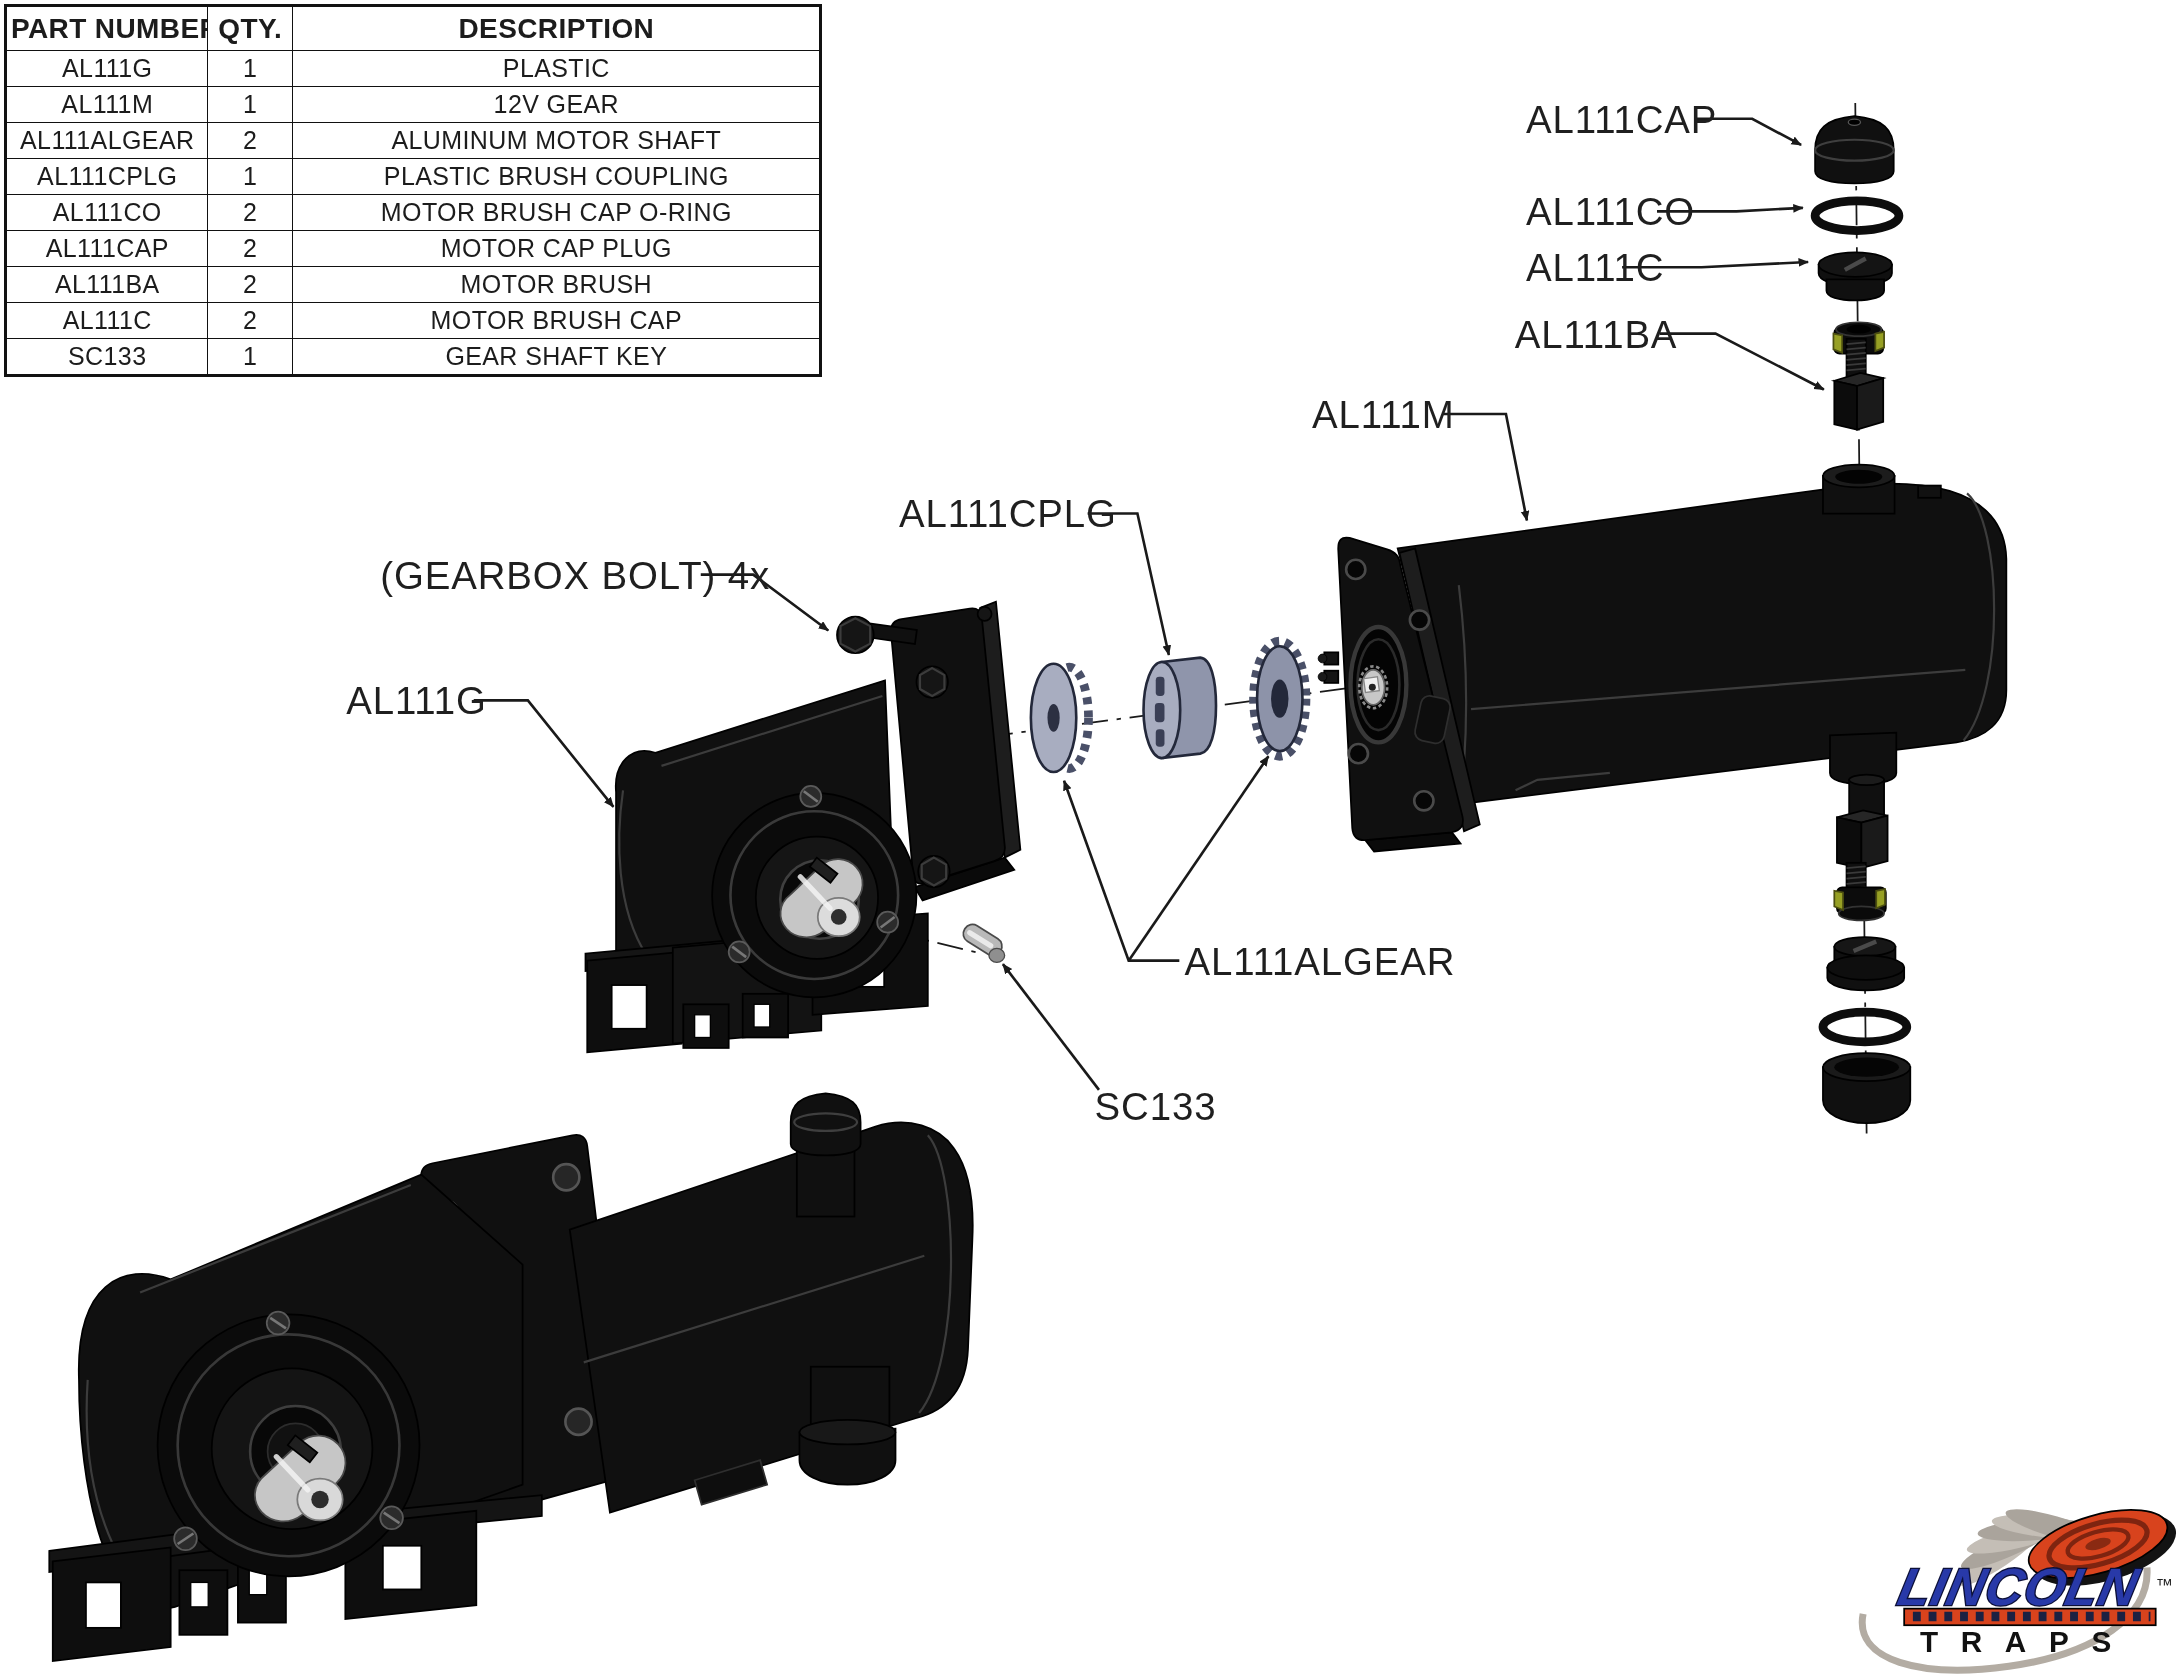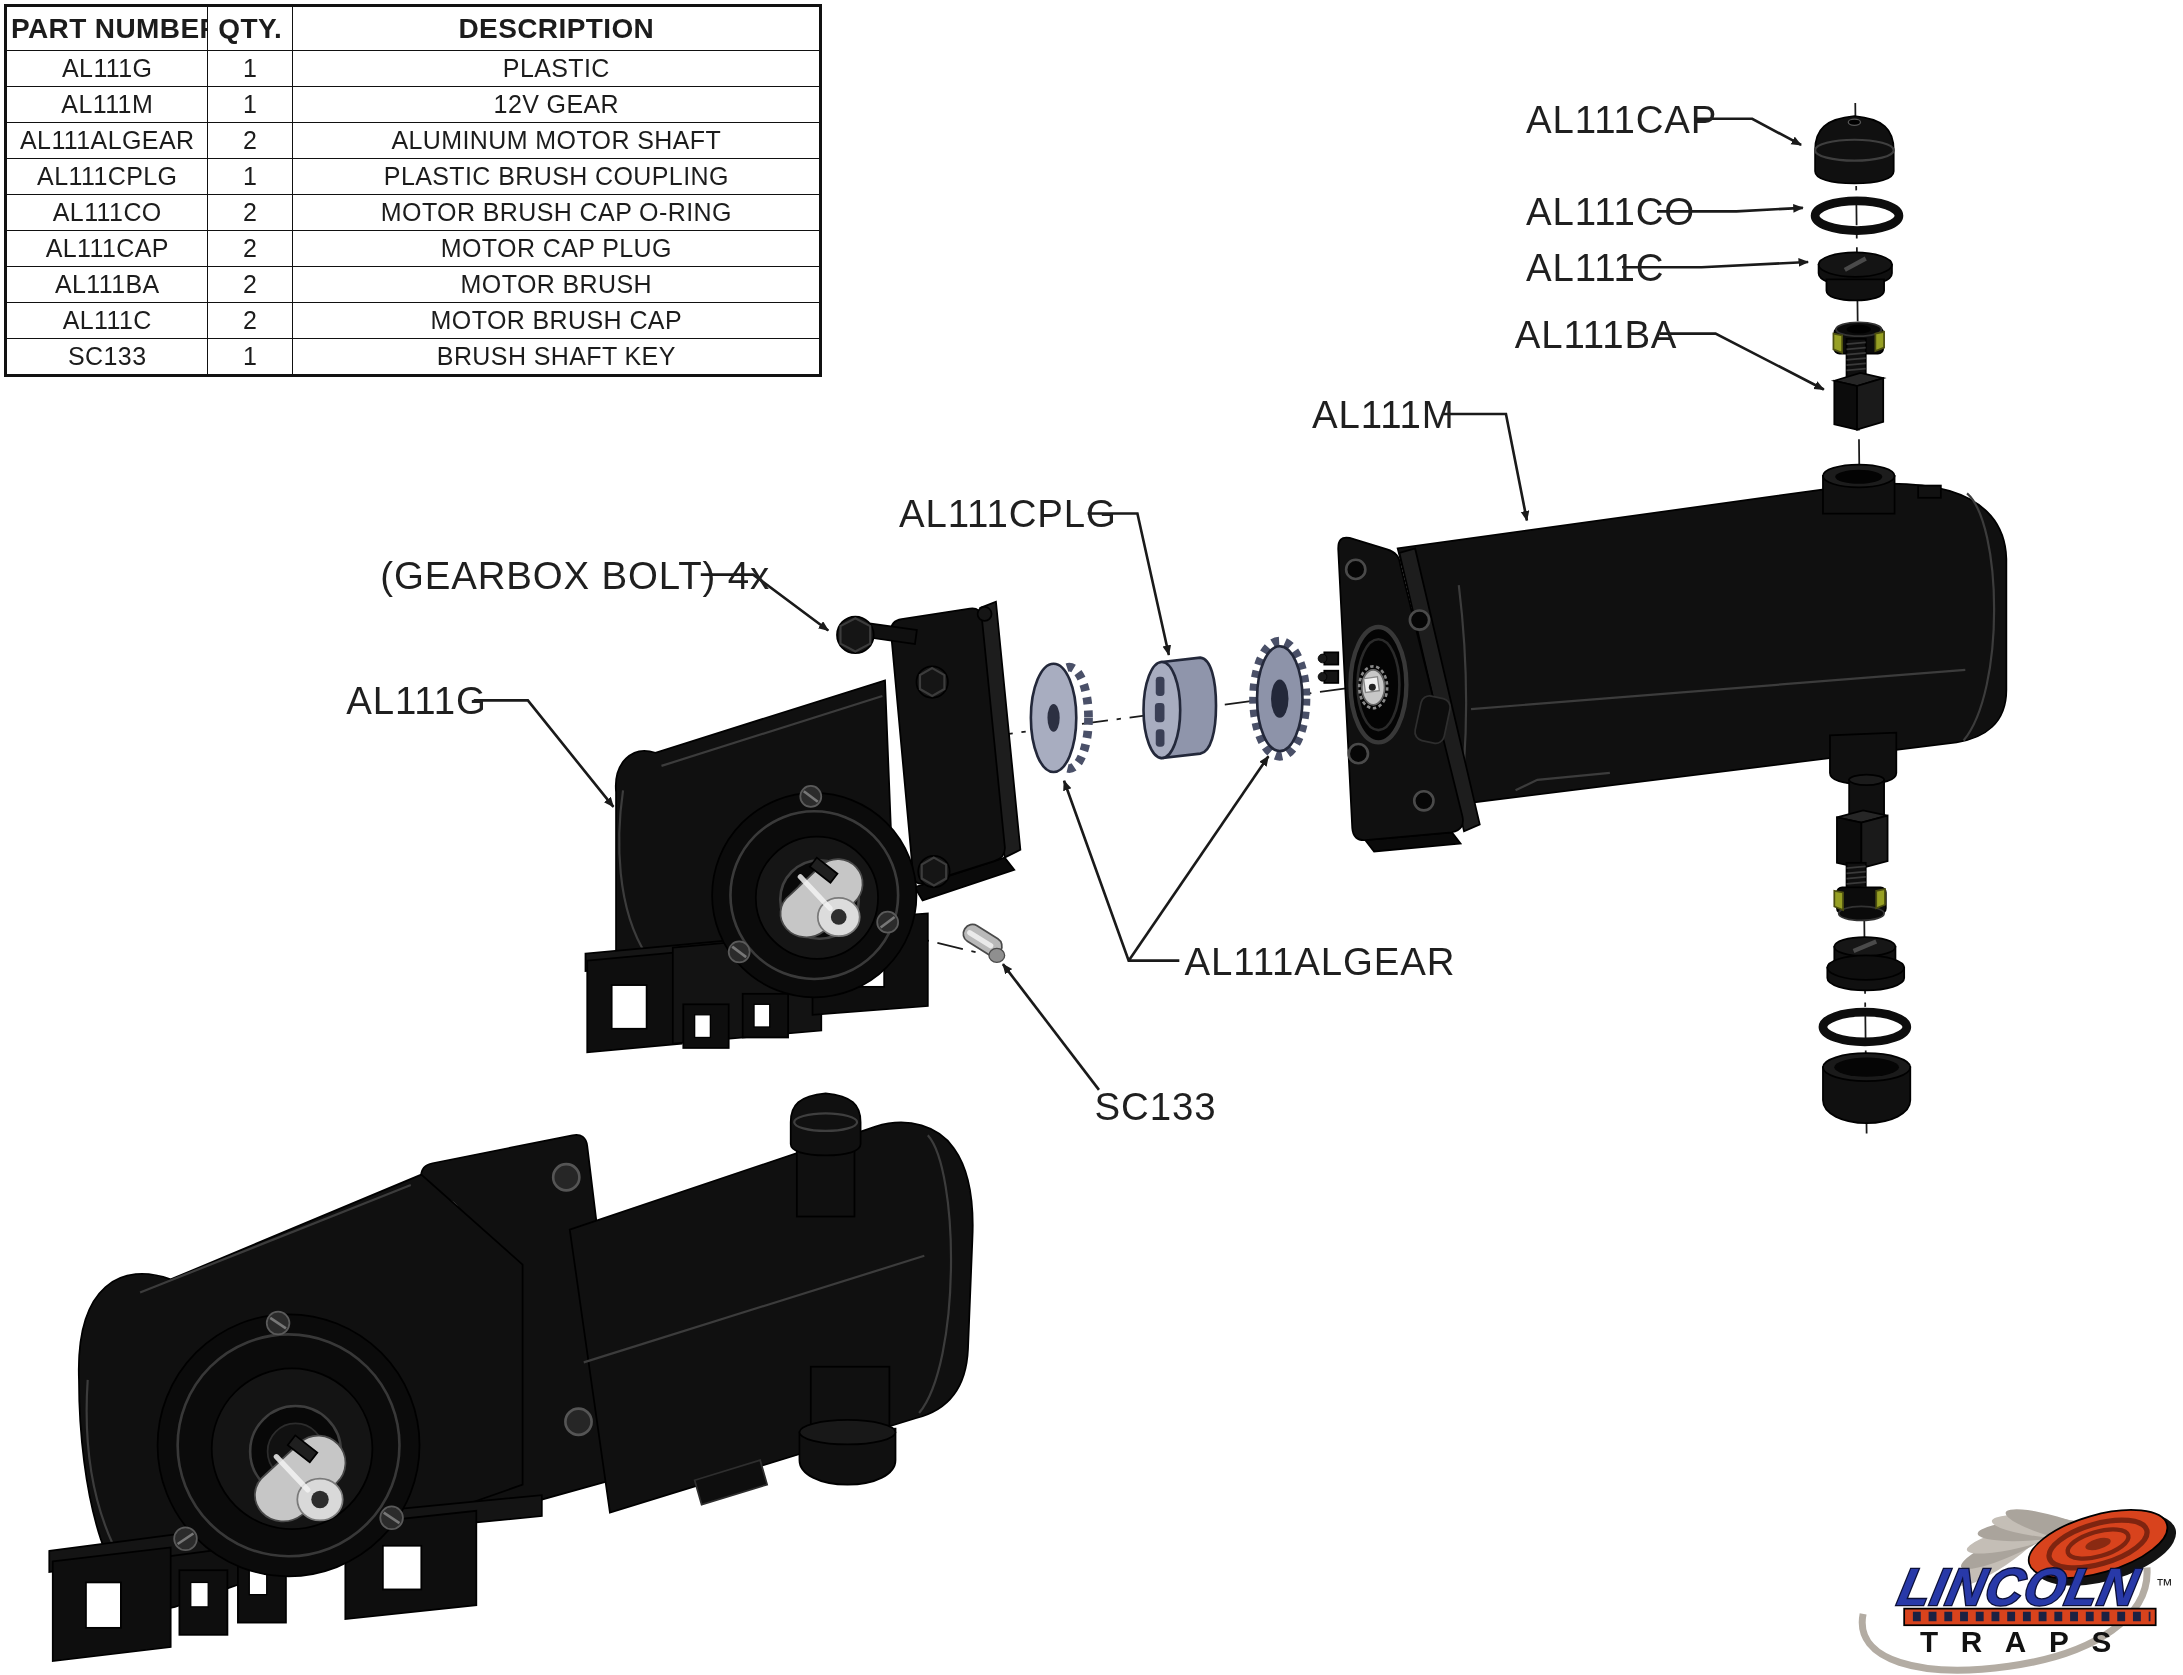--- a/index.html
+++ b/index.html
@@ -92,21 +92,21 @@
           <td>MOTOR BRUSH</td>
         </tr>
         <tr>
           <td>AL111C</td>
           <td>2</td>
           <td>MOTOR BRUSH CAP</td>
         </tr>
         <tr>
           <td>SC133</td>
           <td>1</td>
-          <td>BRUSH SHAFT KEY</td>
+          <td>GEAR SHAFT KEY</td>
         </tr>
       </tbody>
   </table>
 
   <svg class="diagram" viewBox="0 0 2500 1918">
     <defs>
       <marker id="ah" markerWidth="14" markerHeight="12" refX="11" refY="5" orient="auto" markerUnits="userSpaceOnUse">
         <path d="M0,0 L12,5 L0,10 Z" fill="#1a1a1a"></path>
       </marker>
     </defs>

